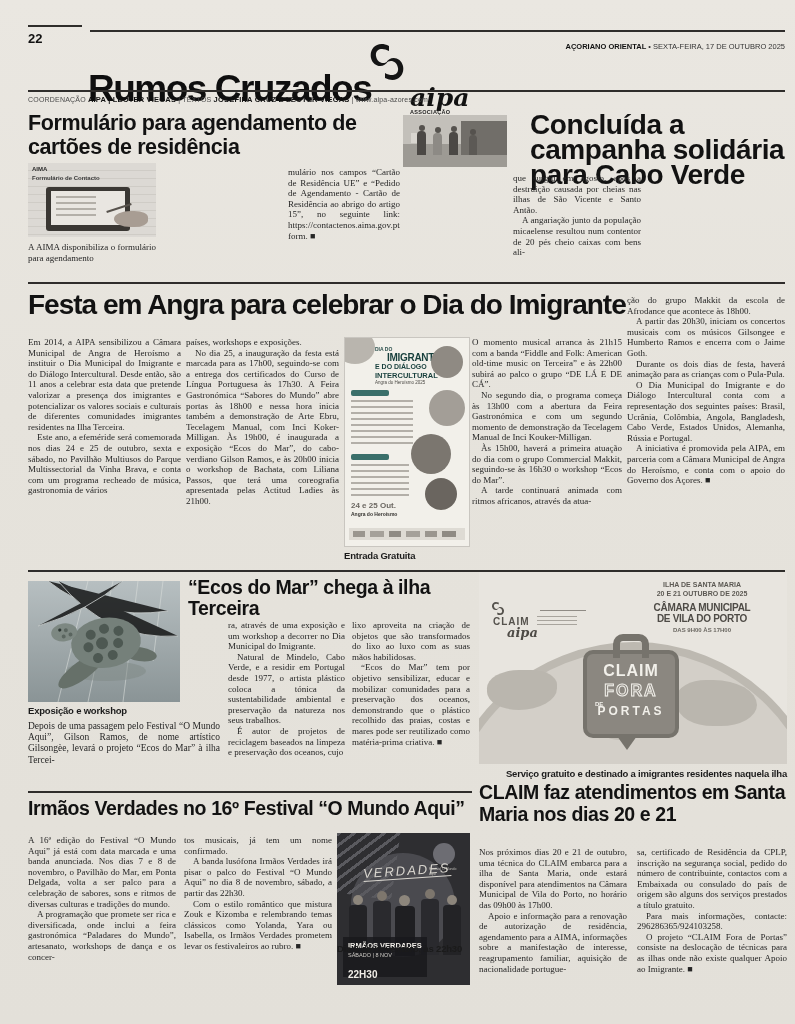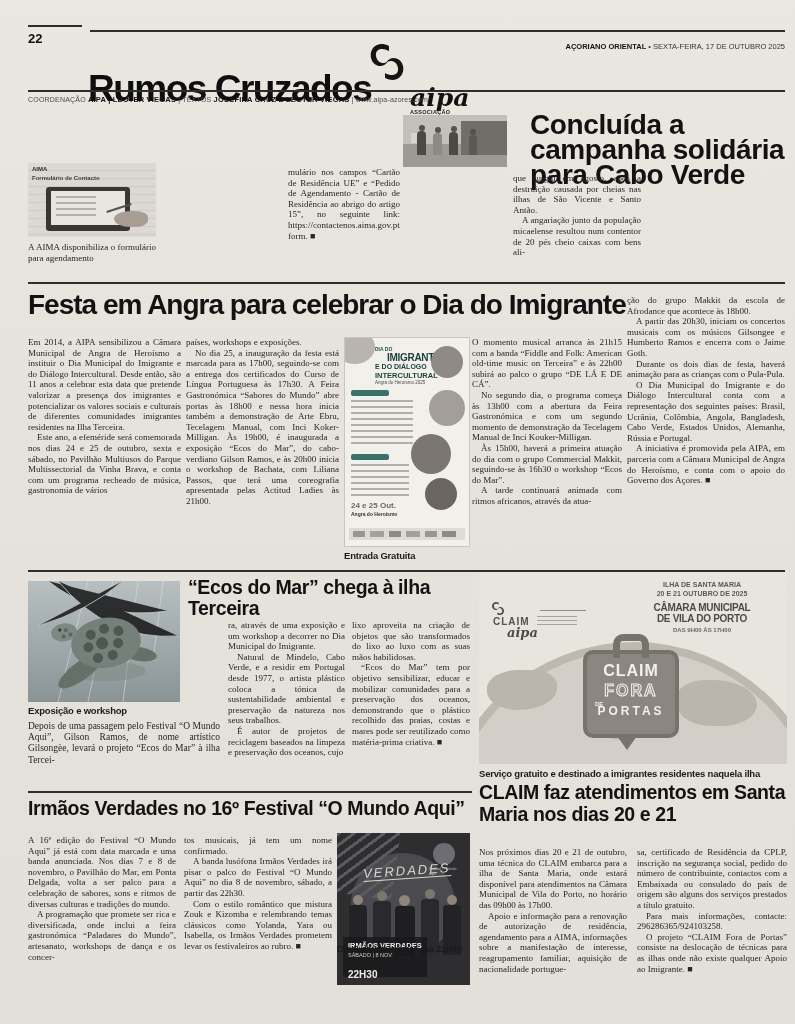--- a/index.html
+++ b/index.html
@@ -54,20 +54,21 @@
 
   <div class="abs masthead" style="left:470px;top:42px;width:315px;">
     <b>AÇORIANO ORIENTAL</b><span> • SEXTA-FEIRA, 17 DE OUTUBRO 2025</span>
   </div>
 
   <div class="abs rule" style="left:28px;top:90px;width:757px;height:1.5px;"></div>
   <div class="abs credits" style="left:28px;top:95px;">
     <span>COORDENAÇÃO </span><b>AIPA | LEOTER VIEGAS</b><span> | TEXTOS </span><b>JOSEFINA CRUZ E LEOTER VIEGAS</b><span> | www.aipa-azores.com</span>
   </div>
 
+  <div class="abs headline" style="left:28px;top:112px;width:385px;font-size:21.5px;line-height:23.5px;">Formulário para agendamento de cartões de residência</div>
 
   <div class="photo" style="left:28px;top:163px;width:128px;height:74px;background:
        repeating-linear-gradient(180deg,#dcd9d4 0 7px,#cfccc6 7px 8px);">
     <div class="abs fig-label" style="left:4px;top:3px;font-size:6px;font-weight:700;color:#2a2a2a;">AIMA</div>
     <div class="abs fig-label" style="left:4px;top:12px;font-size:6px;font-weight:700;color:#3a3a3a;">Formulário de Contacto</div>
     <div class="abs" style="left:18px;top:24px;width:84px;height:44px;background:#3a3733;border-radius:3px;">
       <div class="abs" style="left:5px;top:4px;width:74px;height:34px;background:#e9e6e1;">
         <div class="abs list-lines" style="left:5px;top:5px;width:40px;height:24px;"></div>
       </div>
     </div>
@@ -221,21 +222,21 @@
     <div class="abs fig-label" style="left:148px;top:55px;width:150px;text-align:center;font-size:6px;font-weight:700;color:#6a6761;">DAS 9H00 ÀS 17H00</div>
     <div class="abs" style="left:104px;top:78px;width:96px;height:88px;background:#8b8780;border-radius:10px;border:4px solid #76736c;box-sizing:border-box;">
       <div class="abs" style="left:26px;top:-20px;width:36px;height:24px;border:7px solid #76736c;border-bottom:none;border-radius:10px 10px 0 0;box-sizing:border-box;"></div>
       <div class="abs fig-label" style="left:0;top:8px;width:88px;text-align:center;font-size:16px;font-weight:700;color:#f2f0ea;letter-spacing:1px;">CLAIM</div>
       <div class="abs fig-label" style="left:0;top:28px;width:88px;text-align:center;font-size:16px;font-weight:700;color:#8b8780;-webkit-text-stroke:1px #f2f0ea;letter-spacing:2px;">FORA</div>
       <div class="abs fig-label" style="left:8px;top:47px;font-size:6px;font-weight:700;color:#f2f0ea;">DE</div>
       <div class="abs fig-label" style="left:0;top:50px;width:88px;text-align:center;font-size:12px;font-weight:700;color:#f2f0ea;letter-spacing:3px;">PORTAS</div>
       <div class="abs" style="left:30px;bottom:-16px;width:0;height:0;border-left:10px solid transparent;border-right:10px solid transparent;border-top:14px solid #76736c;"></div>
     </div>
   </div>
-  <div class="abs caption" style="left:479px;top:768px;width:308px;">Serviço gratuito e destinado a imigrantes residentes naquela ilha</div>
+  <div class="abs caption" style="left:479px;top:768px;width:308px;text-align:right;">Serviço gratuito e destinado a imigrantes residentes naquela ilha</div>
   <div class="abs headline" style="left:479px;top:782px;width:308px;font-size:19.5px;line-height:21.5px;">CLAIM faz atendimentos em Santa Maria nos dias 20 e 21</div>
   <div class="abs body-col" style="left:479px;top:847px;width:148px;height:172px;">Nos próximos dias 20 e 21 de outubro, uma técnica do CLAIM embarca para a ilha de Santa Maria, onde estará disponível para atendimentos na Câmara Municipal de Vila do Porto, no horário das 09h00 às 17h00.
  Apoio e informação para a renovação de autorização de residência, agendamento para a AIMA, informações sobre a manifestação de interesse, reagrupamento familiar, aquisição de nacionalidade portugue-</div>
   <div class="abs body-col" style="left:637px;top:847px;width:150px;height:172px;">sa, certificado de Residência da CPLP, inscrição na segurança social, pedido do número de contribuinte, contactos com a Embaixada ou consulado do país de origem são alguns dos serviços prestados a título gratuito.
  Para mais informações, contacte: 296286365/924103258.
  O projeto “CLAIM Fora de Portas” consiste na deslocação de técnicas para as ilhas onde não existe qualquer Apoio ao Imigrante. ■</div>
 
   <div class="abs rule" style="left:28px;top:791px;width:444px;height:1.5px;"></div>
   <div class="abs headline" style="left:28px;top:798px;width:444px;font-size:19.5px;line-height:21px;">Irmãos Verdades no 16º Festival “O Mundo Aqui”</div>
   <div class="abs body-col" style="left:28px;top:835px;width:148px;height:186px;">A 16ª edição do Festival “O Mundo Aqui” já está com data marcada e uma banda anunciada. Nos dias 7 e 8 de novembro, o Pavilhão do Mar, em Ponta Delgada, volta a ser palco para a celebração de sabores, sons e ritmos de diversas culturas e tradições do mundo.

